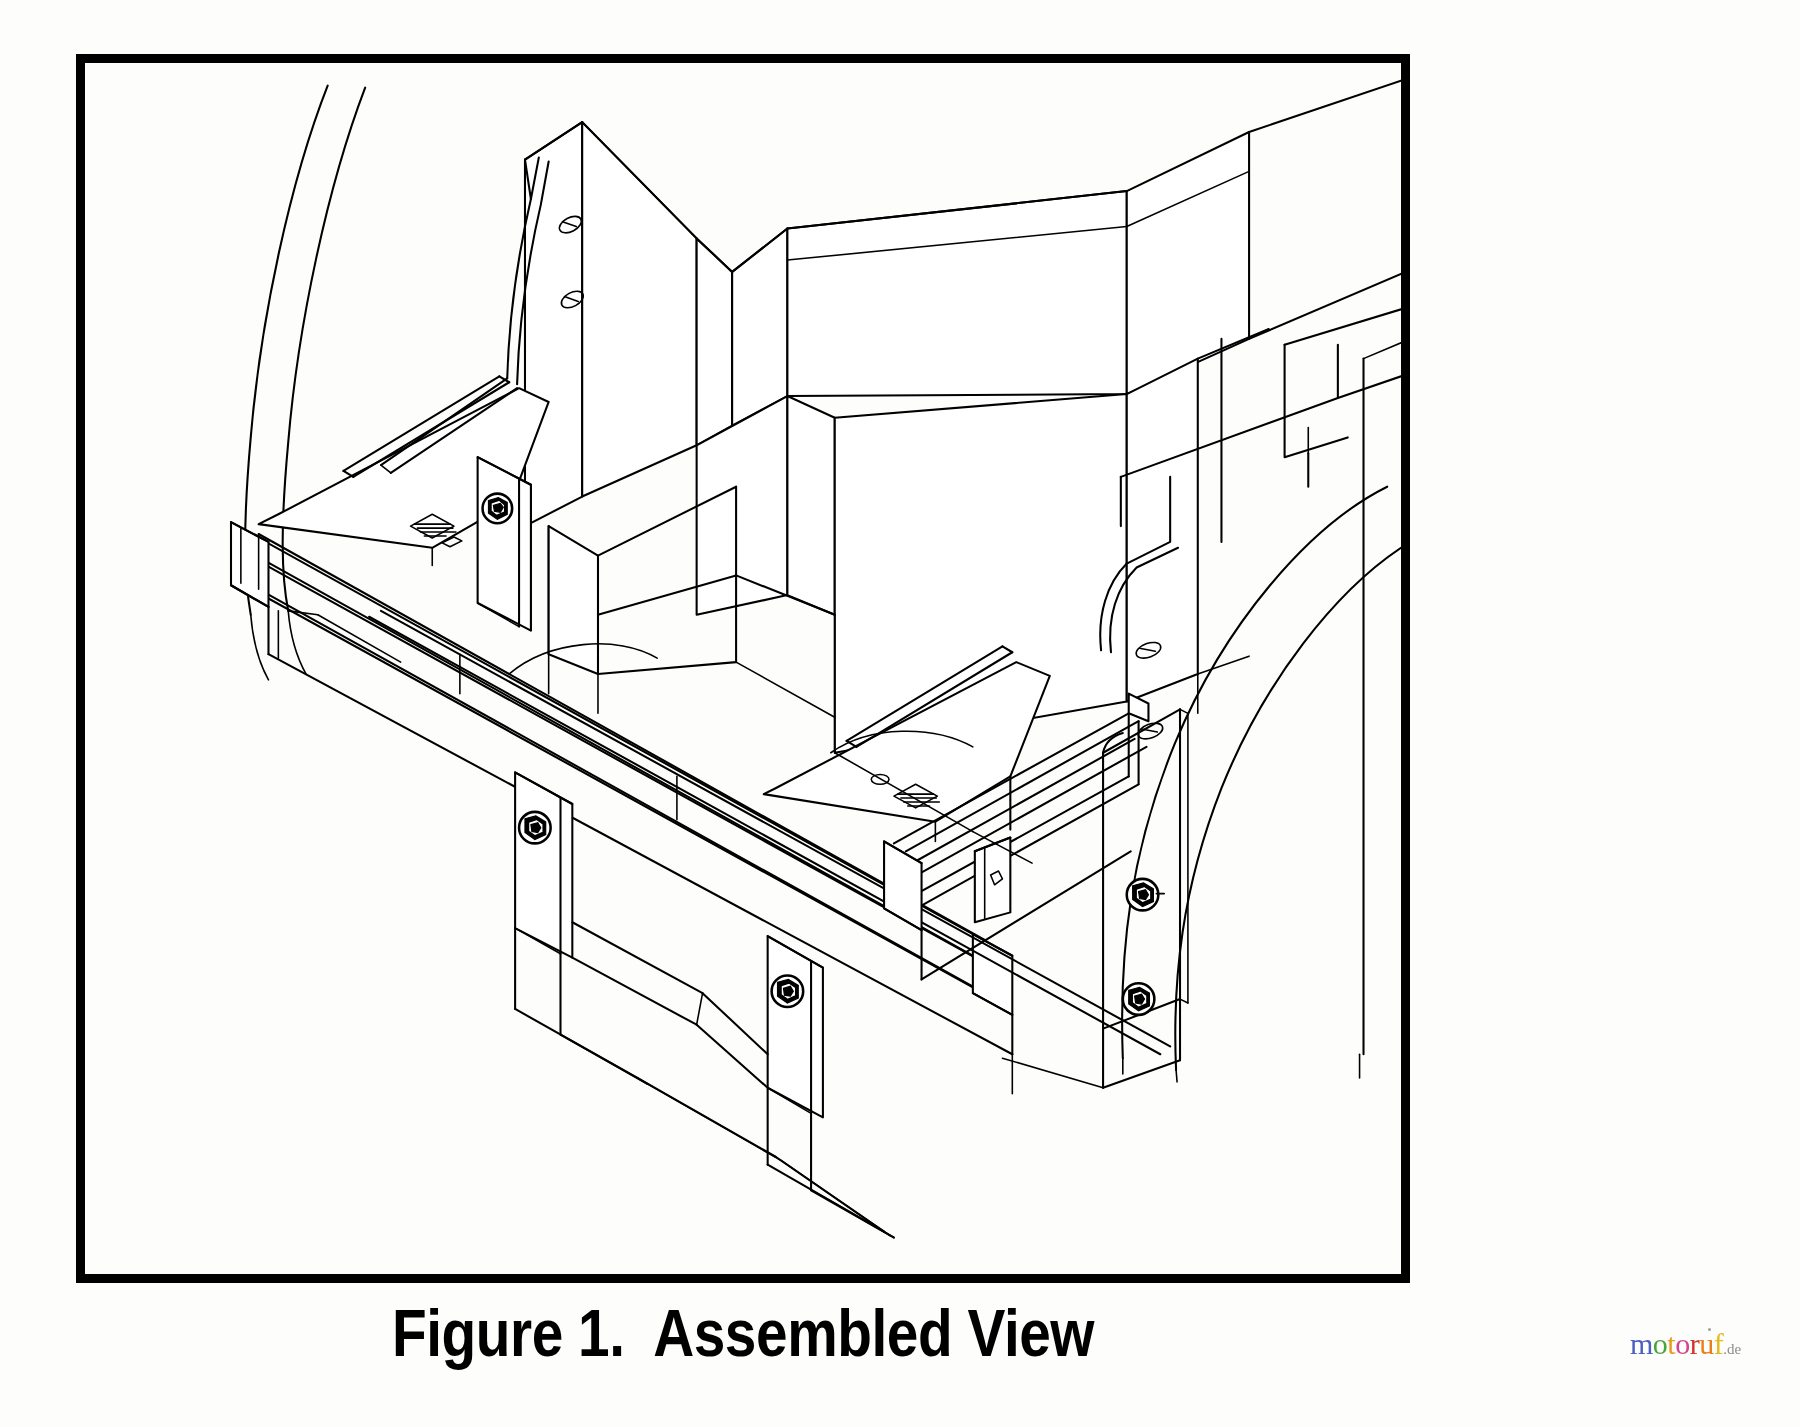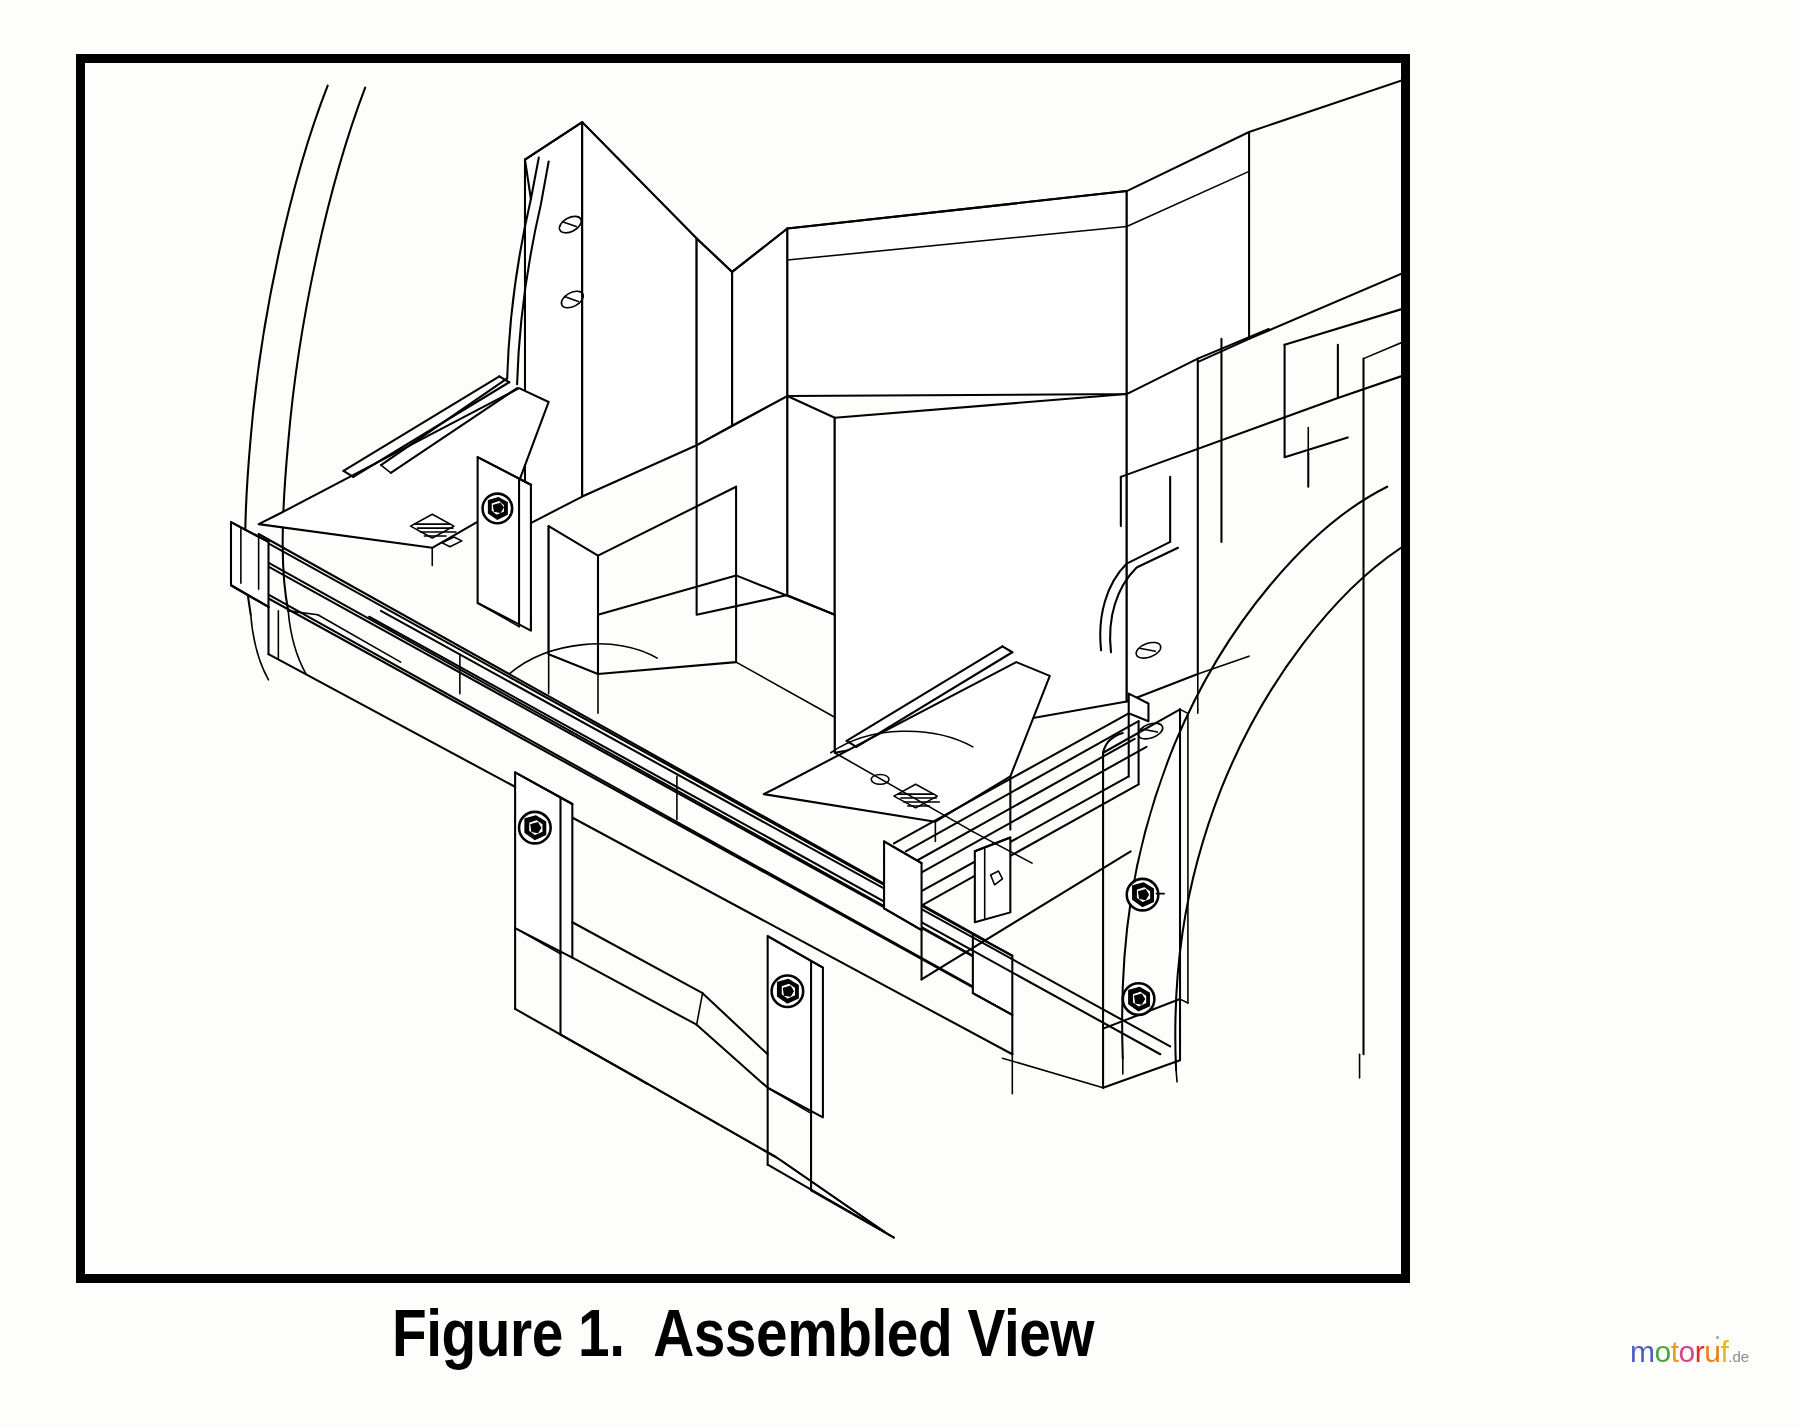--- a/index.html
+++ b/index.html
@@ -58,27 +58,26 @@
     white-space: pre;
     transform: scaleX(0.86);
     transform-origin: center center;
   }
 
   
   #watermark {
     position: absolute;
     left: 1630px;
     top: 1329px;
-    font-family: Liberation Sans, sans-serif;
+    font-family: Liberation Serif, serif;
     font-size: 30px;
     line-height: 30px;
     letter-spacing: -0.5px;
     white-space: nowrap;
     user-select: none;
-    margin-top: 8px;
   }
   #watermark .ch { font-weight: 400; }
   #watermark .tld {
     font-size: 15px;
     color: #8c8c8c;
     letter-spacing: 0;
   }
   #watermark .dot-accent {
     position: absolute;
     right: 30px;

